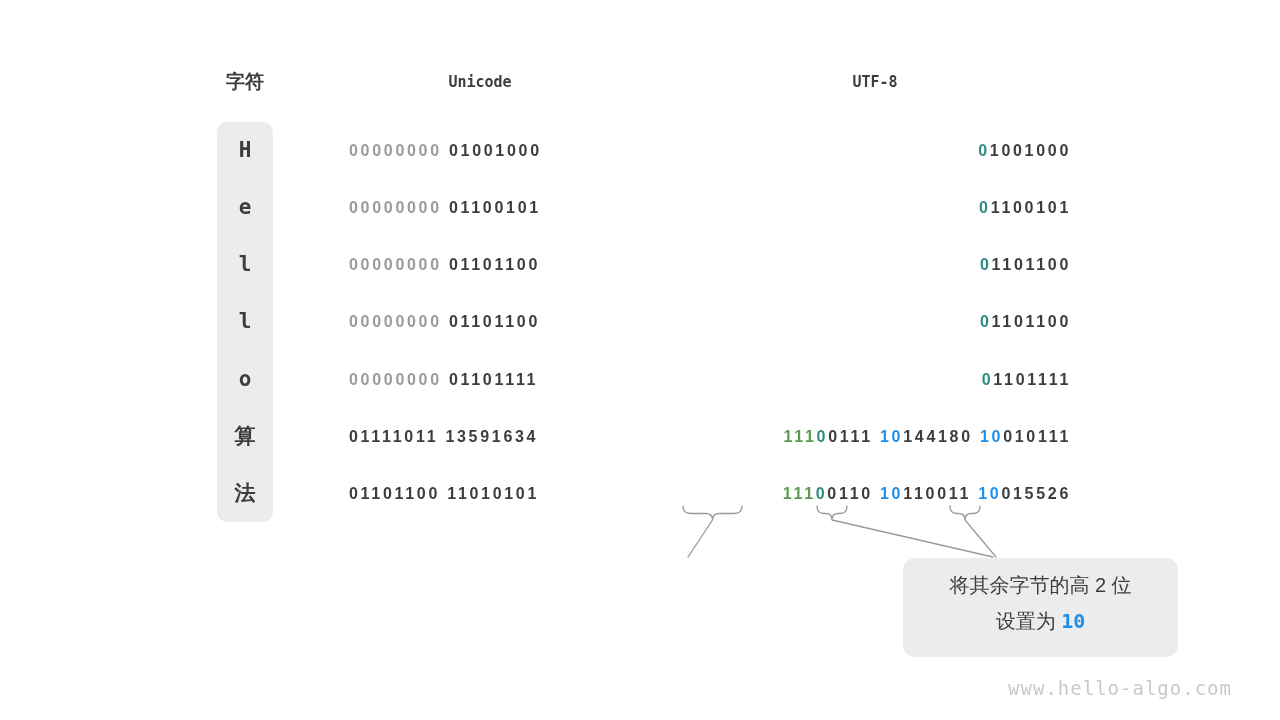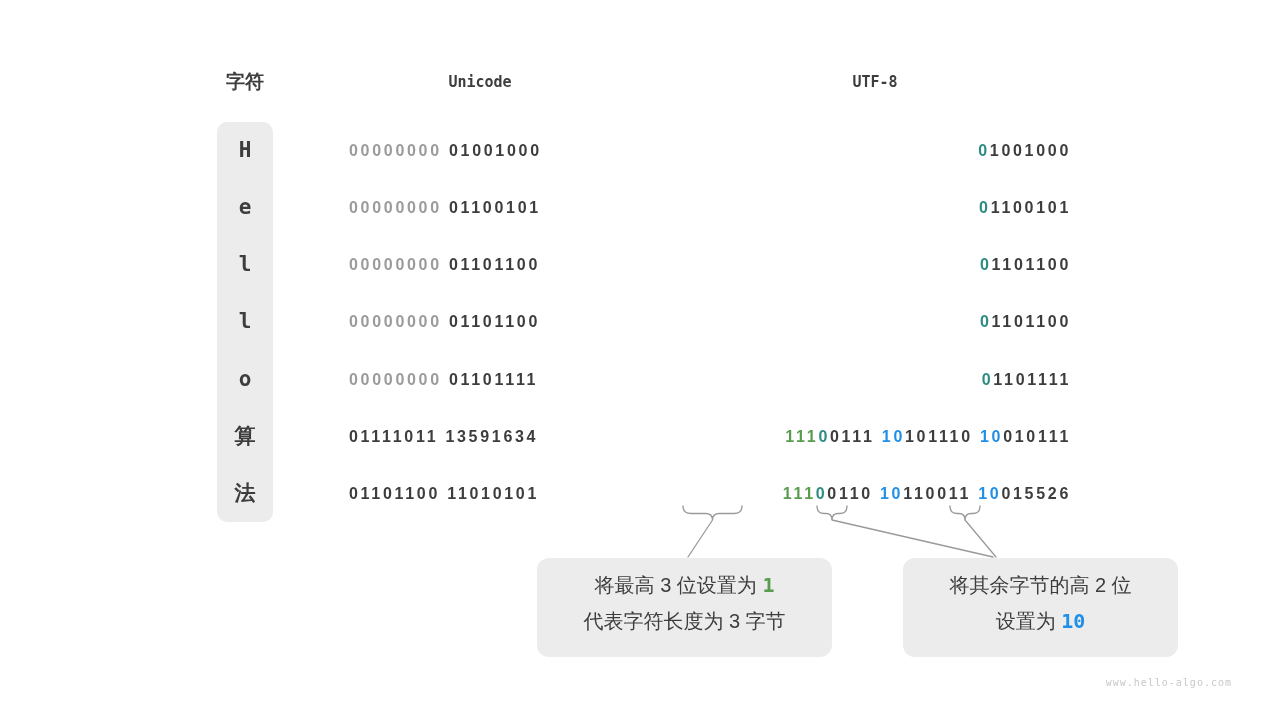--- a/index.html
+++ b/index.html
@@ -85,21 +85,21 @@
   .callout .seg-green, .callout .seg-blue {
     font-family: "DejaVu Sans Mono", monospace;
     font-weight: 700;
   }
 
   
   .watermark {
     position: absolute;
     top: 677px; right: 48px;
     font-family: "DejaVu Sans Mono", monospace;
-    font-size: 10px;
+    font-size: 19px;
     letter-spacing: 1px;
     color: #c9c9c9;
   }
 </style>
 </head>
 <body>
 
 <div class="canvas">
 
   <div class="hdr hdr-char">字符</div>
@@ -130,44 +130,40 @@
         <div class="cell cell-utf8"><span class="seg-teal">0</span><span class="seg-dark">1101100</span></div>
       </div>
       <div class="row">
         <div class="cell cell-char">o</div>
         <div class="cell cell-unicode"><span class="seg-gray">00000000</span><span class="seg-dark"> </span><span class="seg-dark">01101111</span></div>
         <div class="cell cell-utf8"><span class="seg-teal">0</span><span class="seg-dark">1101111</span></div>
       </div>
       <div class="row">
         <div class="cell cell-char">算</div>
         <div class="cell cell-unicode"><span class="seg-dark">01111011 13591634</span></div>
-        <div class="cell cell-utf8"><span class="seg-green">111</span><span class="seg-teal">0</span><span class="seg-dark">0111</span><span class="seg-dark"> </span><span class="seg-blue">10</span><span class="seg-dark">101110</span><span class="seg-dark"> </span><span class="seg-blue">10</span><span class="seg-dark">010111</span></div>
+        <div class="cell cell-utf8"><span class="seg-green">111</span><span class="seg-teal">0</span><span class="seg-dark">0111</span><span class="seg-dark"> </span><span class="seg-blue">10</span><span class="seg-dark">144180</span><span class="seg-dark"> </span><span class="seg-blue">10</span><span class="seg-dark">010111</span></div>
       </div>
       <div class="row">
         <div class="cell cell-char">法</div>
         <div class="cell cell-unicode"><span class="seg-dark">01101100 11010101</span></div>
         <div class="cell cell-utf8"><span class="seg-green">111</span><span class="seg-teal">0</span><span class="seg-dark">0110</span><span class="seg-dark"> </span><span class="seg-blue">10</span><span class="seg-dark">110011</span><span class="seg-dark"> </span><span class="seg-blue">10</span><span class="seg-dark">015526</span></div>
       </div>
     </div>
 
   <svg class="connectors" viewBox="0 0 1280 720" xmlns="http://www.w3.org/2000/svg">
     <g fill="none" stroke="#9a9a9a" stroke-width="1.3" stroke-linecap="round">
       <path d="M683,506 C683,511.5 686,513.5 691,513.5 L705.5,513.5 C709.5,513.5 712.5,515 712.5,520 C712.5,515 715.5,513.5 719.5,513.5 L734,513.5 C739,513.5 742,511.5 742,506"></path>
       <path d="M817,506 C817,511.5 820,513.5 824,513.5 L826,513.5 C829.5,513.5 832,515 832,520 C832,515 834.5,513.5 838,513.5 L840,513.5 C844,513.5 847,511.5 847,506"></path>
       <path d="M950,506 C950,511.5 953,513.5 957,513.5 L959,513.5 C962.5,513.5 965,515 965,520 C965,515 967.5,513.5 971,513.5 L973,513.5 C977,513.5 980,511.5 980,506"></path>
       <path d="M712.5,520 L688,557"></path>
       <path d="M832,520 L993,557"></path>
       <path d="M965,520 L996,557"></path>
     </g>
   </svg>
 
-  <div class="callout callout-1" id="callout-1">
-      <div class="line"><span class="">将最高 3 位设置为 </span><span class="seg-green">1</span></div>
-      <div class="line"><span class="">代表字符长度为 3 字节</span></div>
-    </div>
   <div class="callout callout-2" id="callout-2">
       <div class="line"><span class="">将其余字节的高 2 位</span></div>
       <div class="line"><span class="">设置为 </span><span class="seg-blue">10</span></div>
     </div>
 
   <div class="watermark">www.hello-algo.com</div>
 
 </div>
 
 </body></html>

